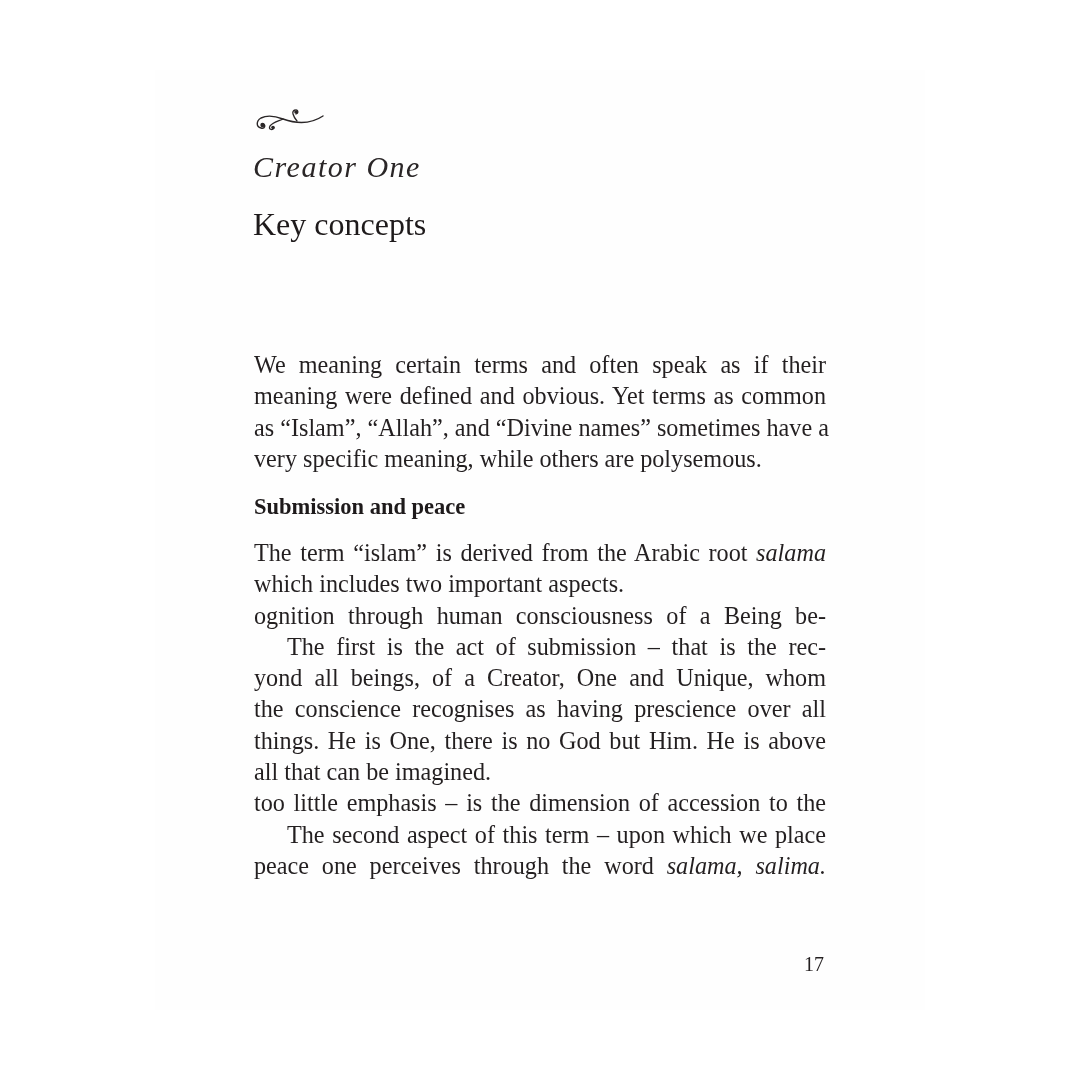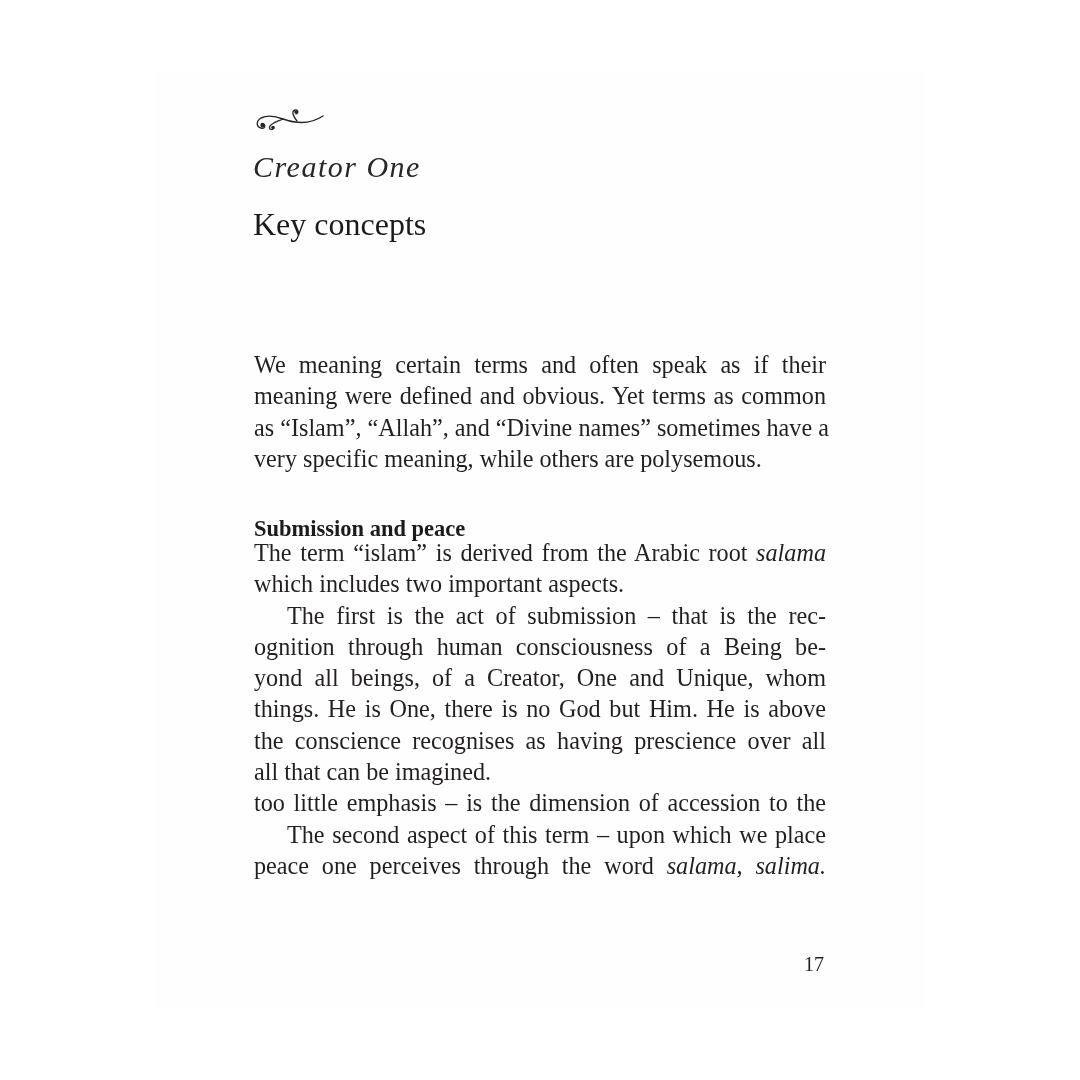--- a/index.html
+++ b/index.html
@@ -75,21 +75,20 @@
       top: 349px;
     }
     .section-heading {
       position: absolute;
       left: 254px;
       top: 494px;
       font-size: 22.5px;
       font-weight: bold;
       color: #1e1a1b;
       white-space: nowrap;
-      margin-top: 22px;
     }
     .body1 {
       top: 537px;
     }
     .it {
       font-style: italic;
     }
     .page-number {
       position: absolute;
       left: 804px;
@@ -125,25 +124,25 @@
 </div>
 
 <div class="section-heading">Submission and peace</div>
 
 <div class="text-block body1">
   <p class="para">
     <span class="line"><span>The term “islam” is derived from the Arabic root </span><span class="it">salama</span></span>
     <span class="line last">which includes two important aspects.</span>
   </p>
   <p class="para">
+    <span class="line">ognition through human consciousness of a Being be-</span>
     <span class="line indent">The first is the act of submission – that is the rec-</span>
-    <span class="line">ognition through human consciousness of a Being be-</span>
     <span class="line">yond all beings, of a Creator, One and Unique, whom</span>
+    <span class="line">the conscience recognises as having prescience over all</span>
     <span class="line">things. He is One, there is no God but Him. He is above</span>
-    <span class="line">the conscience recognises as having prescience over all</span>
     <span class="line last">all that can be imagined.</span>
   </p>
   <p class="para">
     <span class="line">too little emphasis – is the dimension of accession to the</span>
     <span class="line indent">The second aspect of this term – upon which we place</span>
     <span class="line"><span>peace one perceives through the word </span><span class="it">salama, salima.</span></span>
   </p>
 </div>
 
 <div class="page-number">17</div>

